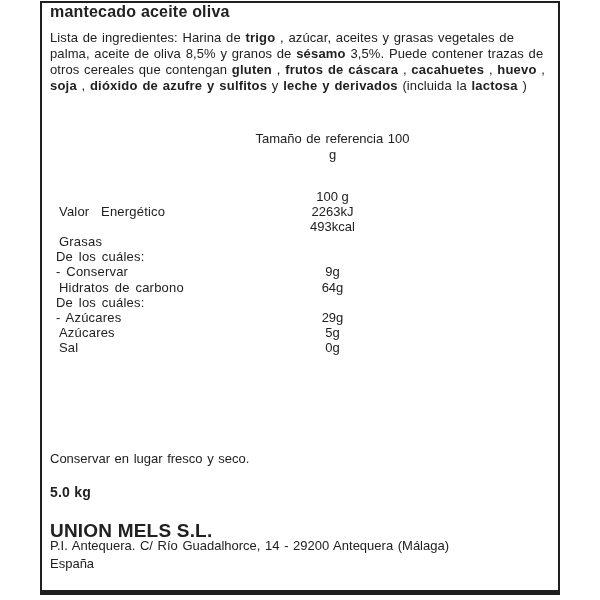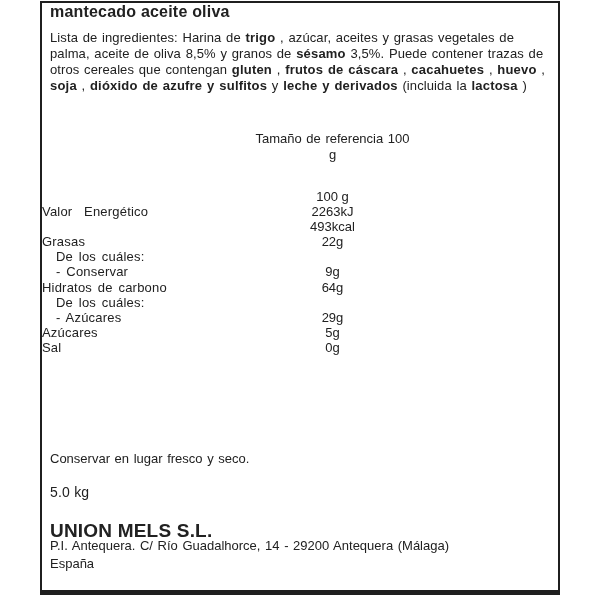--- a/index.html
+++ b/index.html
@@ -33,31 +33,31 @@
   .ref-header{
     position:absolute;left:208px;top:128px;width:165px;
     text-align:center;font-size:13px;line-height:16px;word-spacing:1px;
   }
   .ntable{
     position:absolute;left:0;top:186px;width:576px;
     font-size:13px;
   }
   .nrow{position:relative;height:15.1px;line-height:15.1px;}
   .nlabel{
-    margin-left:0;letter-spacing:0.2px;word-spacing:2px;white-space:pre-wrap;
+    margin-left:17px;letter-spacing:0.2px;word-spacing:2px;white-space:pre-wrap;
   }
   .nrow.ind .nlabel{margin-left:14px;margin-top:23px;}
   .nvalue{
     position:absolute;left:208px;top:0;width:165px;text-align:center;
   }
   .storage{
     position:absolute;left:8px;top:448px;font-size:13px;word-spacing:1px;
   }
   .net-weight{
-    position:absolute;left:8px;top:481px;font-size:14px;font-weight:normal;letter-spacing:0.2px;
+    position:absolute;left:8px;top:481px;font-size:14px;font-weight:bold;letter-spacing:0.2px;
   }
   .mfr-name{
     position:absolute;left:8px;top:517px;font-size:19px;font-weight:bold;letter-spacing:0.2px;
   }
   .mfr-address{
     position:absolute;left:8px;top:535px;font-size:13px;word-spacing:1px;
   }
   .mfr-country{
     position:absolute;left:8px;top:553px;font-size:13px;
   }
@@ -74,21 +74,21 @@
 
     <div class="ref-header">
       <div>Tamaño de referencia 100</div>
       <div>g</div>
     </div>
 
     <div class="ntable">
         <div class="nrow"><span class="nlabel"></span><span class="nvalue">100 g</span></div>
         <div class="nrow"><span class="nlabel">Valor  Energético</span><span class="nvalue">2263kJ</span></div>
         <div class="nrow"><span class="nlabel"></span><span class="nvalue">493kcal</span></div>
-        <div class="nrow"><span class="nlabel">Grasas</span><span class="nvalue">22g</span></div>
+        <div class="nrow"><span class="nlabel">Grasas</span></div>
         <div class="nrow ind"><span class="nlabel">De los cuáles:</span><span class="nvalue"></span></div>
         <div class="nrow ind"><span class="nlabel">- Conservar</span><span class="nvalue">9g</span></div>
         <div class="nrow"><span class="nlabel">Hidratos de carbono</span><span class="nvalue">64g</span></div>
         <div class="nrow ind"><span class="nlabel">De los cuáles:</span><span class="nvalue"></span></div>
         <div class="nrow ind"><span class="nlabel">- Azúcares</span><span class="nvalue">29g</span></div>
         <div class="nrow"><span class="nlabel">Azúcares</span><span class="nvalue">5g</span></div>
         <div class="nrow"><span class="nlabel">Sal</span><span class="nvalue">0g</span></div>
       </div>
 
     <div class="storage">Conservar en lugar fresco y seco.</div>

